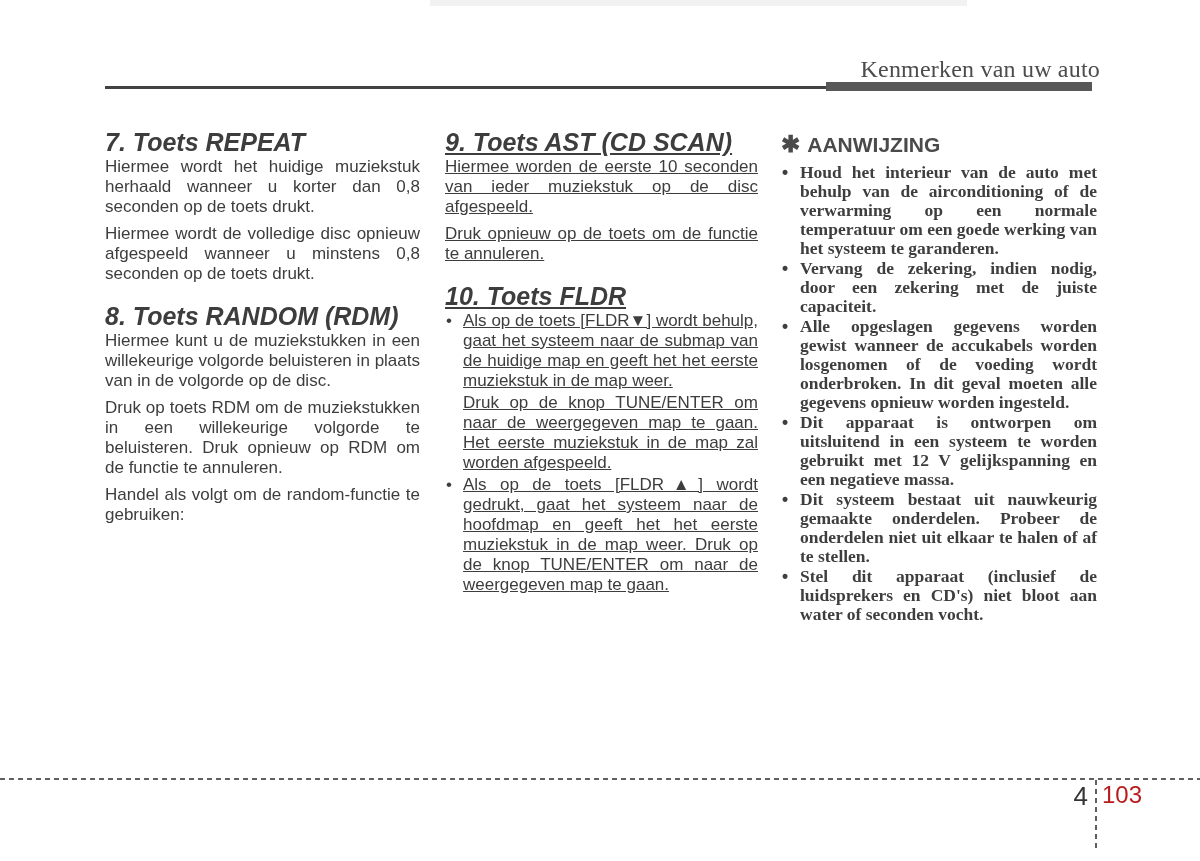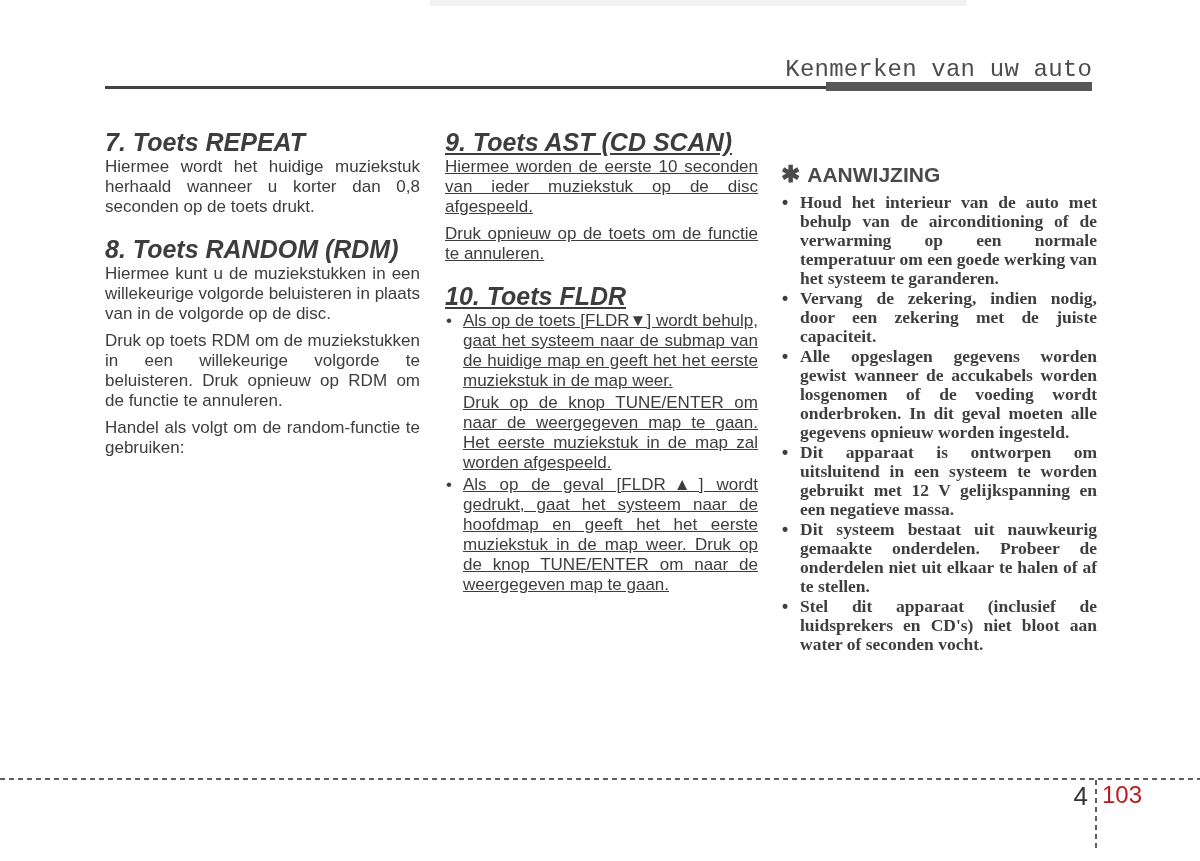--- a/index.html
+++ b/index.html
@@ -17,24 +17,24 @@
   .top-strip {
     position: absolute;
     left: 430px; top: 0;
     width: 537px; height: 6px;
     background: #f2f2f2;
   }
 
   
   .header-title {
     position: absolute;
-    top: 56px; left: 0;
+    top: 56px; left: 8px;
     width: 1092px;
     text-align: right;
-    font-family: Liberation Mono, monospace;
+    font-family: Liberation Serif, serif;
     font-size: 24px;
     letter-spacing: 0.2px;
     color: #4c4c4c;
     white-space: nowrap;
   }
   .header-rule {
     position: absolute;
     left: 105px; top: 86px;
     width: 721px; height: 3px;
     background: #424242;
@@ -49,21 +49,21 @@
   
   .col {
     position: absolute;
     top: 131px;
     font-size: 17px;
     line-height: 20px;
     text-align: justify;
   }
   .col-1 { left: 105px; width: 315px; }
   .col-2 { left: 445px; width: 313px; text-decoration: underline; }
-  .col-3 { left: 781px; width: 316px; margin-top: 30px; }
+  .col-3 { left: 781px; width: 316px; }
 
   .section + .section { margin-top: 21px; }
 
   .sec-heading {
     font-weight: bold;
     font-style: italic;
     font-size: 25px;
     line-height: 23px;
     text-align: left;
     margin: 0 0 3px 0;
@@ -133,20 +133,21 @@
   <div class="top-strip"></div>
 
   <div class="header-title">Kenmerken van uw auto</div>
   <div class="header-rule"></div>
   <div class="header-bar"></div>
 
   <div class="col col-1">
     <div class="section">
       <div class="sec-heading">7. Toets REPEAT</div>
       <div class="para">Hiermee wordt het huidige muziekstuk herhaald wanneer u korter dan 0,8 seconden op de toets drukt.</div>
+      <div class="para">Hiermee wordt de volledige disc opnieuw afgespeeld wanneer u minstens 0,8 seconden op de toets drukt.</div>
     </div>
     <div class="section">
       <div class="sec-heading">8. Toets RANDOM (RDM)</div>
       <div class="para">Hiermee kunt u de muziekstukken in een willekeurige volgorde beluisteren in plaats van in de volgorde op de disc.</div>
       <div class="para">Druk op toets RDM om de muziekstukken in een willekeurige volgorde te beluisteren.  Druk opnieuw op RDM om de functie te annuleren.</div>
       <div class="para">Handel als volgt om de random-functie te gebruiken:</div>
     </div>
   </div>
 
   <div class="col col-2">
@@ -157,21 +158,21 @@
     </div>
     <div class="section">
       <div class="sec-heading">10. Toets FLDR</div>
       <div class="bullet-item">
         <span class="bullet">•</span>
         <span>Als op de toets [FLDR▼] wordt behulp, gaat het systeem naar de submap van de huidige map en geeft het het eerste muziekstuk in de map weer.</span>
       </div>
       <div class="bullet-cont">Druk op de knop TUNE/ENTER om naar de weergegeven map te gaan. Het eerste muziekstuk in de map zal worden afgespeeld.</div>
       <div class="bullet-item">
         <span class="bullet">•</span>
-        <span>Als op de geval [FLDR▲] wordt gedrukt, gaat het systeem naar de hoofdmap en geeft het het eerste muziekstuk in de map weer. Druk op de knop TUNE/ENTER om naar de weergegeven map te gaan.</span>
+        <span>Als op de toets [FLDR▲] wordt gedrukt, gaat het systeem naar de hoofdmap en geeft het het eerste muziekstuk in de map weer. Druk op de knop TUNE/ENTER om naar de weergegeven map te gaan.</span>
       </div>
     </div>
   </div>
 
   <div class="col col-3">
     <div class="notice-heading">
       <span class="asterisk">✱</span><span>AANWIJZING</span>
     </div>
     <div class="notice-body">
       <div class="notice-item">

